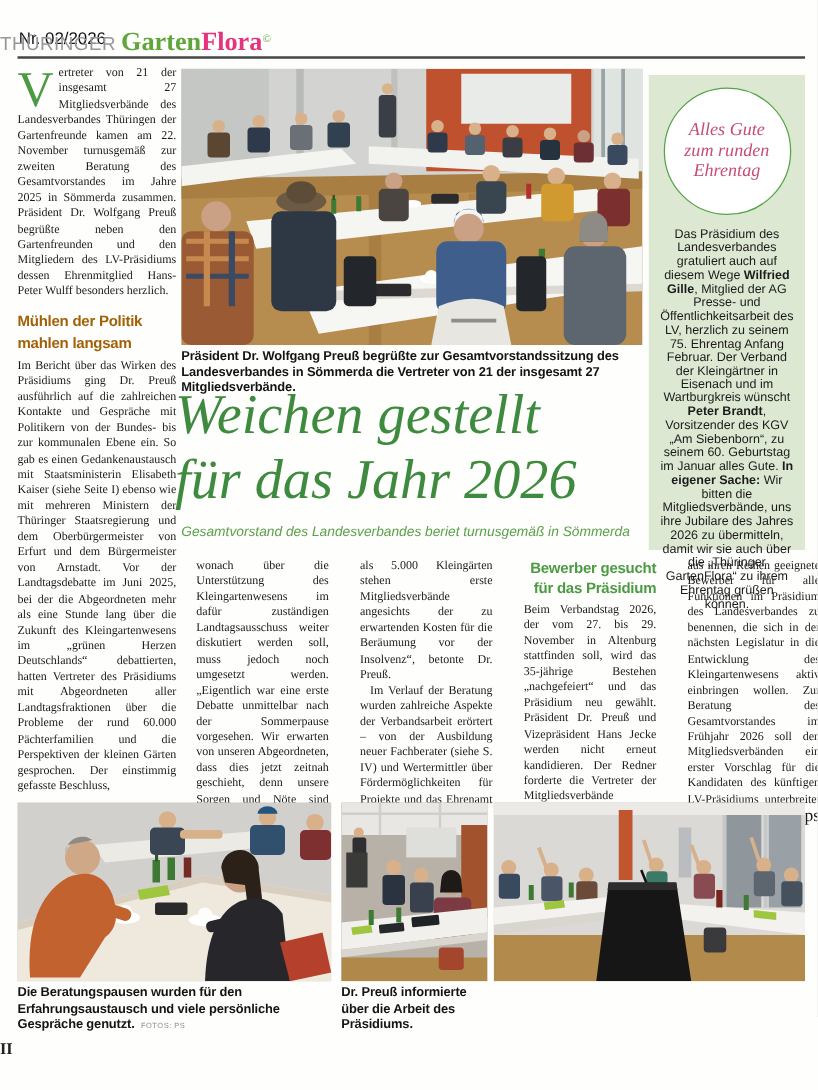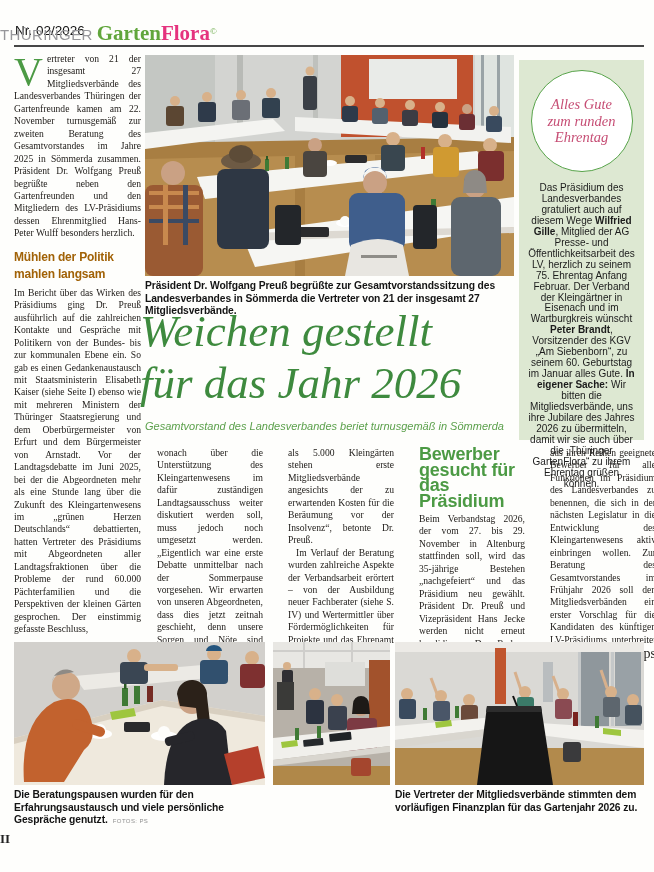--- a/index.html
+++ b/index.html
@@ -13,21 +13,21 @@
   .mh-garten{font-family:"Liberation Serif",serif;font-weight:bold;font-size:21px;color:#61a63c;}
   .mh-flora{font-family:"Liberation Serif",serif;font-weight:bold;font-size:21px;color:#e5337e;}
   .mh-reg{font-size:9px;color:#61a63c;vertical-align:super;}
   .rule{position:absolute;left:14px;width:630px;top:45px;height:1.8px;background:#474747;}
   
   .body-text{font-size:9.6px;line-height:12.45px;text-align:justify;margin:0;}
   .dropcap{float:left;font-size:40px;line-height:34px;color:#4c9a44;padding:2px 4px 0 0;}
   .h-green{font-family:"Liberation Sans",sans-serif;font-weight:bold;color:#a16207;
            font-size:12px;line-height:17px;letter-spacing:-.2px;margin:9px 0 4px;}
   .h-green-sm{font-family:"Liberation Sans",sans-serif;font-weight:bold;color:#4c9a44;
-           font-size:18px;line-height:15.5px;letter-spacing:-.2px;margin:0 0 4px;}
+           font-size:12px;line-height:15.5px;letter-spacing:-.2px;margin:0 0 4px;text-align:right;}
   .col-left{position:absolute;left:14px;top:53px;width:127px;}
   
   .main-photo{position:absolute;left:145px;top:55px;width:369px;height:221px;margin:0;overflow:hidden;background:#cfcfcb;}
   .main-photo svg,.bphoto svg{display:block;}
   .caption{font-family:"Liberation Sans",sans-serif;font-weight:bold;font-size:10.3px;
            line-height:12.6px;letter-spacing:-.1px;color:#141414;text-align:left;margin:0;}
   .cap-main{position:absolute;left:145px;top:280px;width:369px;}
   .headline{position:absolute;left:140px;top:305px;width:379px;margin:0;
             font-family:"Liberation Serif",serif;font-style:italic;font-weight:500;
             color:#3e8a3e;font-size:45px;line-height:52px;}
@@ -299,20 +299,21 @@
       <rect x="22" y="86" width="4" height="12" fill="#3f7a35"></rect>
       <rect x="44" y="84" width="4" height="12" fill="#3f7a35"></rect>
       <polygon points="8,100 24,98 25,104 9,106" fill="#9ec63f"></polygon>
       <rect x="56" y="92" width="22" height="8" rx="1" fill="#1f2326" transform="rotate(-6 56 92)"></rect>
       <rect x="30" y="98" width="20" height="7" rx="1" fill="#26292c" transform="rotate(-6 30 98)"></rect>
 
       <rect x="0" y="124" width="117" height="19" fill="#b08849"></rect>
       <rect x="78" y="116" width="20" height="18" rx="3" fill="#a4462e"></rect>
     </svg>
   </figure>
+  <figcaption class="caption bcap" id="bc2">Dr. Preuß informierte über die Arbeit des Präsidiums.</figcaption>
 
   <figure class="bphoto" id="bp3">
     <svg width="249" height="143" viewBox="0 0 249 143" xmlns="http://www.w3.org/2000/svg">
       <rect x="0" y="0" width="249" height="143" fill="#dad9d5"></rect>
       <rect x="0" y="0" width="249" height="10" fill="#eceae6"></rect>
       <rect x="186" y="10" width="28" height="74" fill="#8f979c"></rect>
         <rect x="220" y="10" width="26" height="74" fill="#99a1a6"></rect>
       <rect x="183" y="10" width="3" height="74" fill="#c5c8c9"></rect>
         <rect x="216" y="10" width="3" height="74" fill="#c5c8c9"></rect>
       <rect x="100" y="6" width="11" height="56" fill="#c0552e"></rect>
@@ -351,16 +352,15 @@
 
       <rect x="0" y="106" width="249" height="37" fill="#b28a4c"></rect>
 
       <polygon points="92,64 146,64 158,143 82,143" fill="#161616"></polygon>
       <polygon points="92,64 146,64 147,70 91,70" fill="#2d2d2d"></polygon>
       <line x1="118" y1="54" x2="122" y2="64" stroke="#101010" stroke-width="2"></line>
 
       <rect x="168" y="100" width="18" height="20" rx="3" fill="#3a3a3c"></rect>
     </svg>
   </figure>
-  <figcaption class="caption bcap" id="bc3">Die Vertreter der Mitgliedsverbände stimmten dem vorläufigen Finanzplan für das Gartenjahr 2026 zu.</figcaption>
 
   <div class="page-num">II</div>
 </div>
 
 </body></html>

